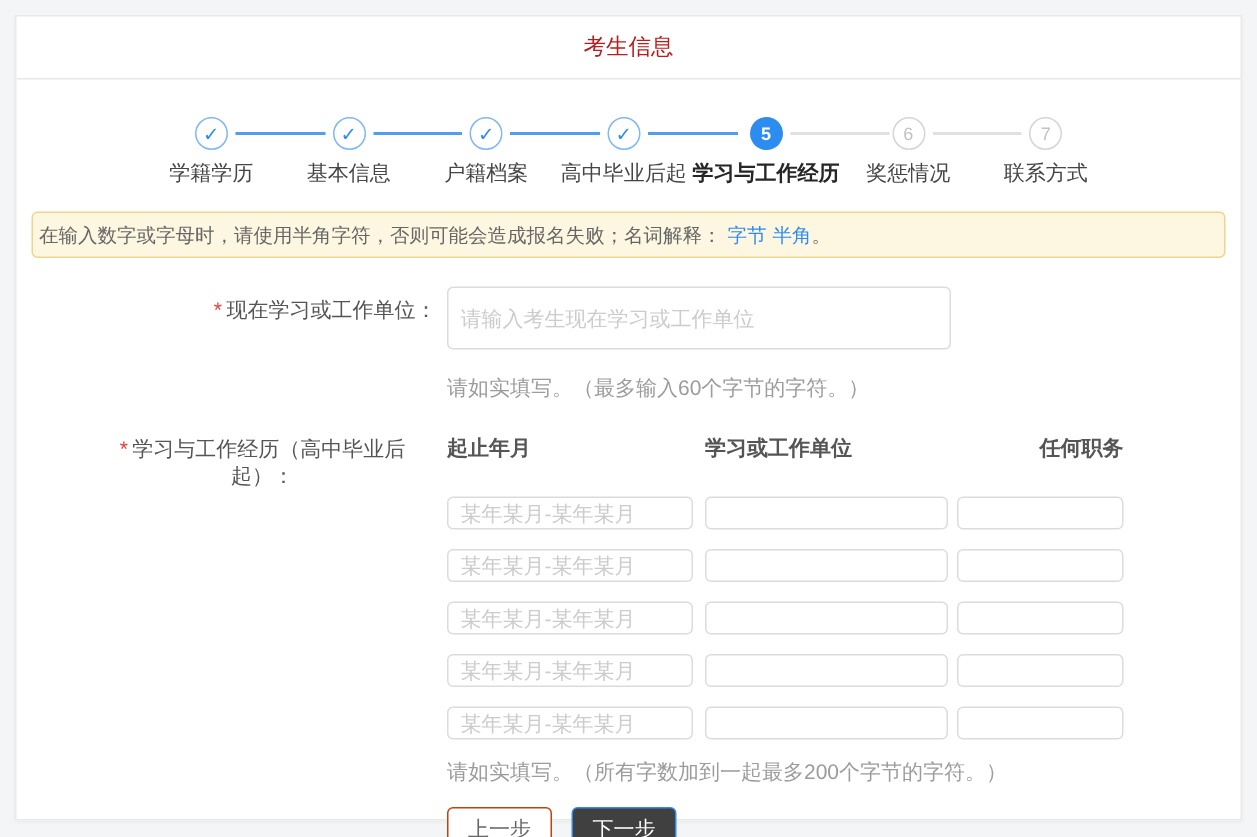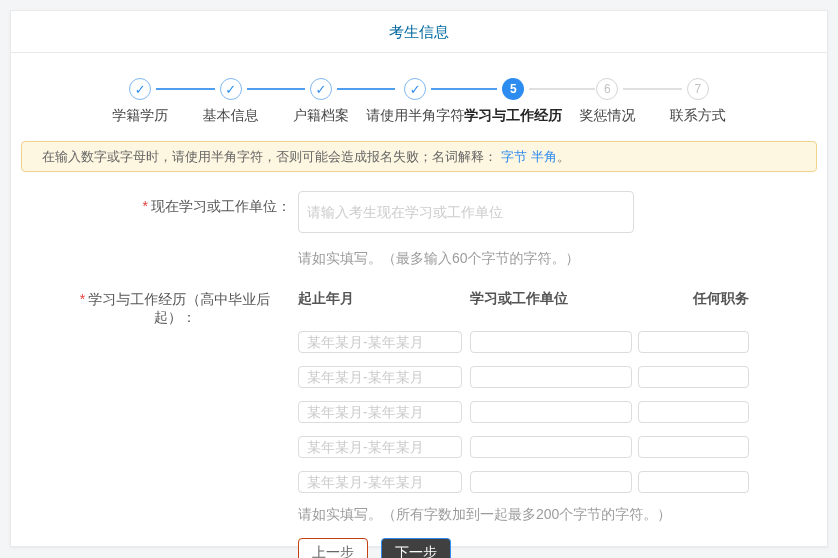--- a/index.html
+++ b/index.html
@@ -1,39 +1,39 @@
 <!DOCTYPE html>
 <html><head>
 <meta charset="utf-8">
 <style>
   * { margin:0; padding:0; box-sizing:border-box; }
   html,body { width:838px; height:558px; }
   body { background:#f4f5f6; font-family:"Liberation Sans","DejaVu Sans",sans-serif; position:relative; }
   .card { position:absolute; left:10px; top:10px; width:818px; height:537px;
           background:#fff; border:1px solid #e9e9e9; box-shadow:0 1px 3px rgba(0,0,0,.05); }
-  .card-title { height:42px; line-height:42px; text-align:center; font-size:15px; color:#0369a1;
+  .card-title { height:42px; line-height:42px; text-align:center; font-size:15px; color:#b91c1c;
                 border-bottom:1px solid #e8e8e8; }
 
   
   .stepper { width:648px; margin:25px auto 0; display:flex; }
   .step { flex:1; position:relative; text-align:center; cursor:default; }
   .circle { width:22px; height:22px; border-radius:50%; margin:0 auto; background:#fff;
             display:flex; align-items:center; justify-content:center; font-size:12px; line-height:1; }
   .step.done  .circle { border:1px solid #7fb8f2; color:#2d8cf0; font-size:13px; }
   .step.active .circle { background:#2d8cf0; color:#fff; font-weight:bold; }
   .step.todo  .circle { border:1px solid #d5d5d5; color:#c2c2c2; }
   .connector { position:absolute; top:10px; left:calc(50% + 16px); right:calc(-50% + 16px);
                height:2px; background:#e0e0e0; }
   .connector.blue { background:#4f9ef0; }
   .step-label { margin-top:7px; font-size:14px; color:#454545; white-space:nowrap; }
   .step.active .step-label { font-weight:bold; color:#262626; }
 
   
   .notice { margin:16px 10px 0; height:31px; line-height:29px; background:#fdf6e0;
-            border:1px solid #f0d48a; border-radius:4px; padding:0 20px; font-size:13px; color:#666; }
+            border:1px solid #f0d48a; border-radius:4px; padding:0 4px; font-size:13px; color:#666; }
   .notice a { color:#2d8cf0; text-decoration:none; margin-left:4px; cursor:pointer; }
 
   
   .form { margin-top:19px; }
   .field-row { display:flex; align-items:flex-start; }
   .field-label { width:280px; flex:none; text-align:right; font-size:14px; color:#555;
                  padding-top:6px; line-height:1.3; }
   .req { color:#e43d3d; margin-right:3px; }
   .field-content { margin-left:7px; }
   .exp-label-inner { display:inline-block; width:232px; text-align:center; }
@@ -79,21 +79,21 @@
         <div class="step-label">基本信息</div>
       </div>
       <div class="step done">
         <div class="connector blue"></div>
         <div class="circle">✓</div>
         <div class="step-label">户籍档案</div>
       </div>
       <div class="step done">
         <div class="connector blue"></div>
         <div class="circle">✓</div>
-        <div class="step-label">请使用半角字符</div>
+        <div class="step-label">高中毕业后起</div>
       </div>
       <div class="step active">
         <div class="connector"></div>
         <div class="circle">5</div>
         <div class="step-label">学习与工作经历</div>
       </div>
       <div class="step todo">
         <div class="connector"></div>
         <div class="circle">6</div>
         <div class="step-label">奖惩情况</div>

